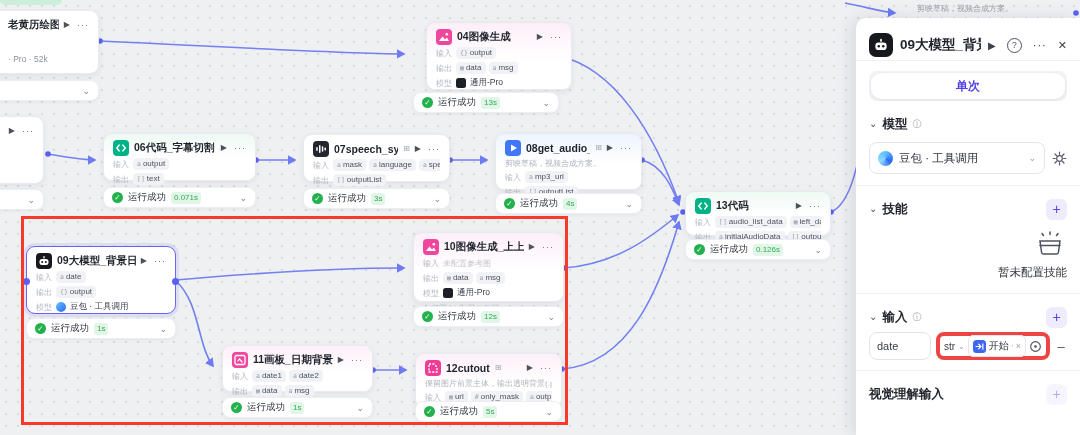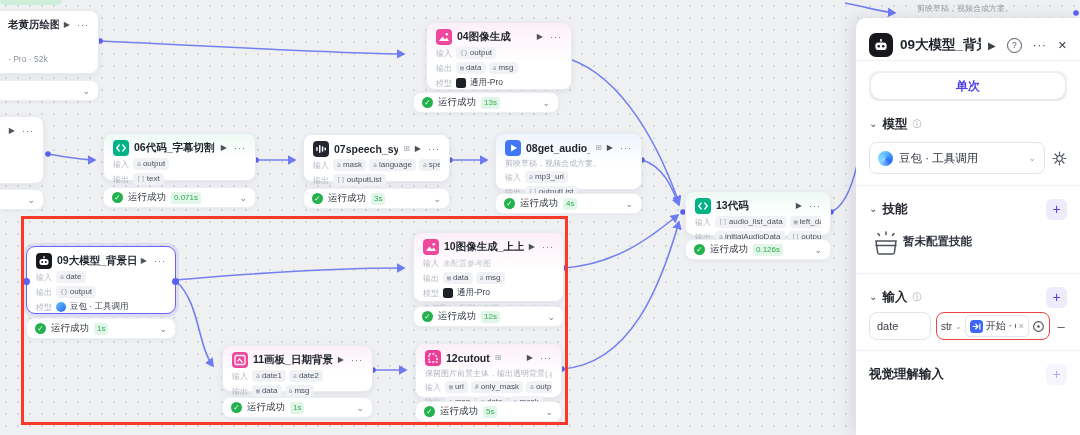--- a/index.html
+++ b/index.html
@@ -76,28 +76,28 @@
   .sinfo{font-size:9px;color:#9aa0ac;}
   .pbtn{width:21px;height:21px;border-radius:6px;background:#edebfc;color:#5246e8;font-size:14px;
         display:flex;align-items:center;justify-content:center;cursor:pointer;margin-left:auto;}
   .pbtn.dim{opacity:.45;}
   .selectbox{display:flex;align-items:center;gap:6px;border:1px solid #e2e4eb;border-radius:8px;
              height:30px;padding:0 8px;margin:7px 0 11px;}
   .selwrap{display:flex;align-items:center;gap:7px;}
   .selicon{width:15px;height:15px;border-radius:50%;background:conic-gradient(#5ec1ff,#2b66f6,#8fd8ff,#5ec1ff);flex:0 0 15px;}
   .seltext{font-size:11.5px;color:#2c313b;flex:1;white-space:nowrap;overflow:hidden;}
   .selchev{color:#9aa0ac;font-size:9px;line-height:6px;}
-  .emptyskill{display:flex;flex-direction:row;align-items:flex-start;padding:9px 0 13px;font-weight:bold;}
+  .emptyskill{display:flex;flex-direction:column;align-items:flex-end;padding:9px 0 13px;}
   .emptytxt{font-size:11.5px;color:#30343e;margin-top:5px;}
   .cols{display:flex;font-size:10.5px;color:#9ba1ad;margin-top:3px;height:16px;align-items:center;}
   .coln{width:78px;}
   .inrow{display:flex;align-items:center;gap:5px;margin:4px 0 10px;}
   .nameinput{width:62px;height:28px;border:1px solid #e2e4eb;border-radius:8px;padding:0 7px;
              font-size:11px;color:#383c46;box-sizing:border-box;font-family:inherit;outline:none;background:#fff;}
-  .valbox{flex:1;height:28px;border:1px solid #ef4444;border-radius:8px;display:flex;align-items:center;
+  .valbox{flex:1;height:28px;border:4px solid #ef4444;border-radius:8px;display:flex;align-items:center;
           gap:3px;padding:0 4px;box-sizing:border-box;min-width:0;}
   .vtype{font-size:10px;color:#383c46;}
   .vchev{font-size:8px;color:#9aa0ac;line-height:5px;}
   .chip{display:flex;align-items:center;gap:3px;border:1px solid #e4e6ec;border-radius:5px;height:20px;
         padding:0 4px;min-width:0;background:#fff;}
   .chipicon{width:13px;height:13px;border-radius:3.5px;background:#3e68f3;display:flex;align-items:center;
             justify-content:center;flex:0 0 13px;}
   .chiptxt{font-size:10px;color:#2c313b;white-space:nowrap;overflow:hidden;}
   .chipx{font-size:9px;color:#9aa0ac;cursor:pointer;}
   .rowminus{font-size:13px;color:#4a505c;width:12px;text-align:center;cursor:pointer;flex:0 0 12px;}
@@ -554,21 +554,21 @@
       </span>
     </div>
 </div>
 <div class="status" style="left:222px;top:397px;width:151px;">
   <span class="ok">✓</span>
   <span>运行成功</span>
   <span class="time">1s</span>
   <span class="schev">⌄</span>
 </div>
 
-<div class="node pink" style="left:415px;top:343px;width:147px;height:55px;">
+<div class="node pink" style="left:415px;top:353px;width:147px;height:55px;">
   <div class="trow">
     <span class="nicon" style="background:#ef3d96;">
       <svg width="16" height="16" viewBox="0 0 16 16">
           <path d="M4 4 h5 l3 3 v5 h-8 z" fill="none" stroke="#fff" stroke-width="1.3" stroke-dasharray="2 1.4"></path>
         </svg>
     </span>
     <span class="ttl">12cutout</span>
     <span class="batch">⊞</span>
     <span class="ctl">
       <span class="play">▶</span>

